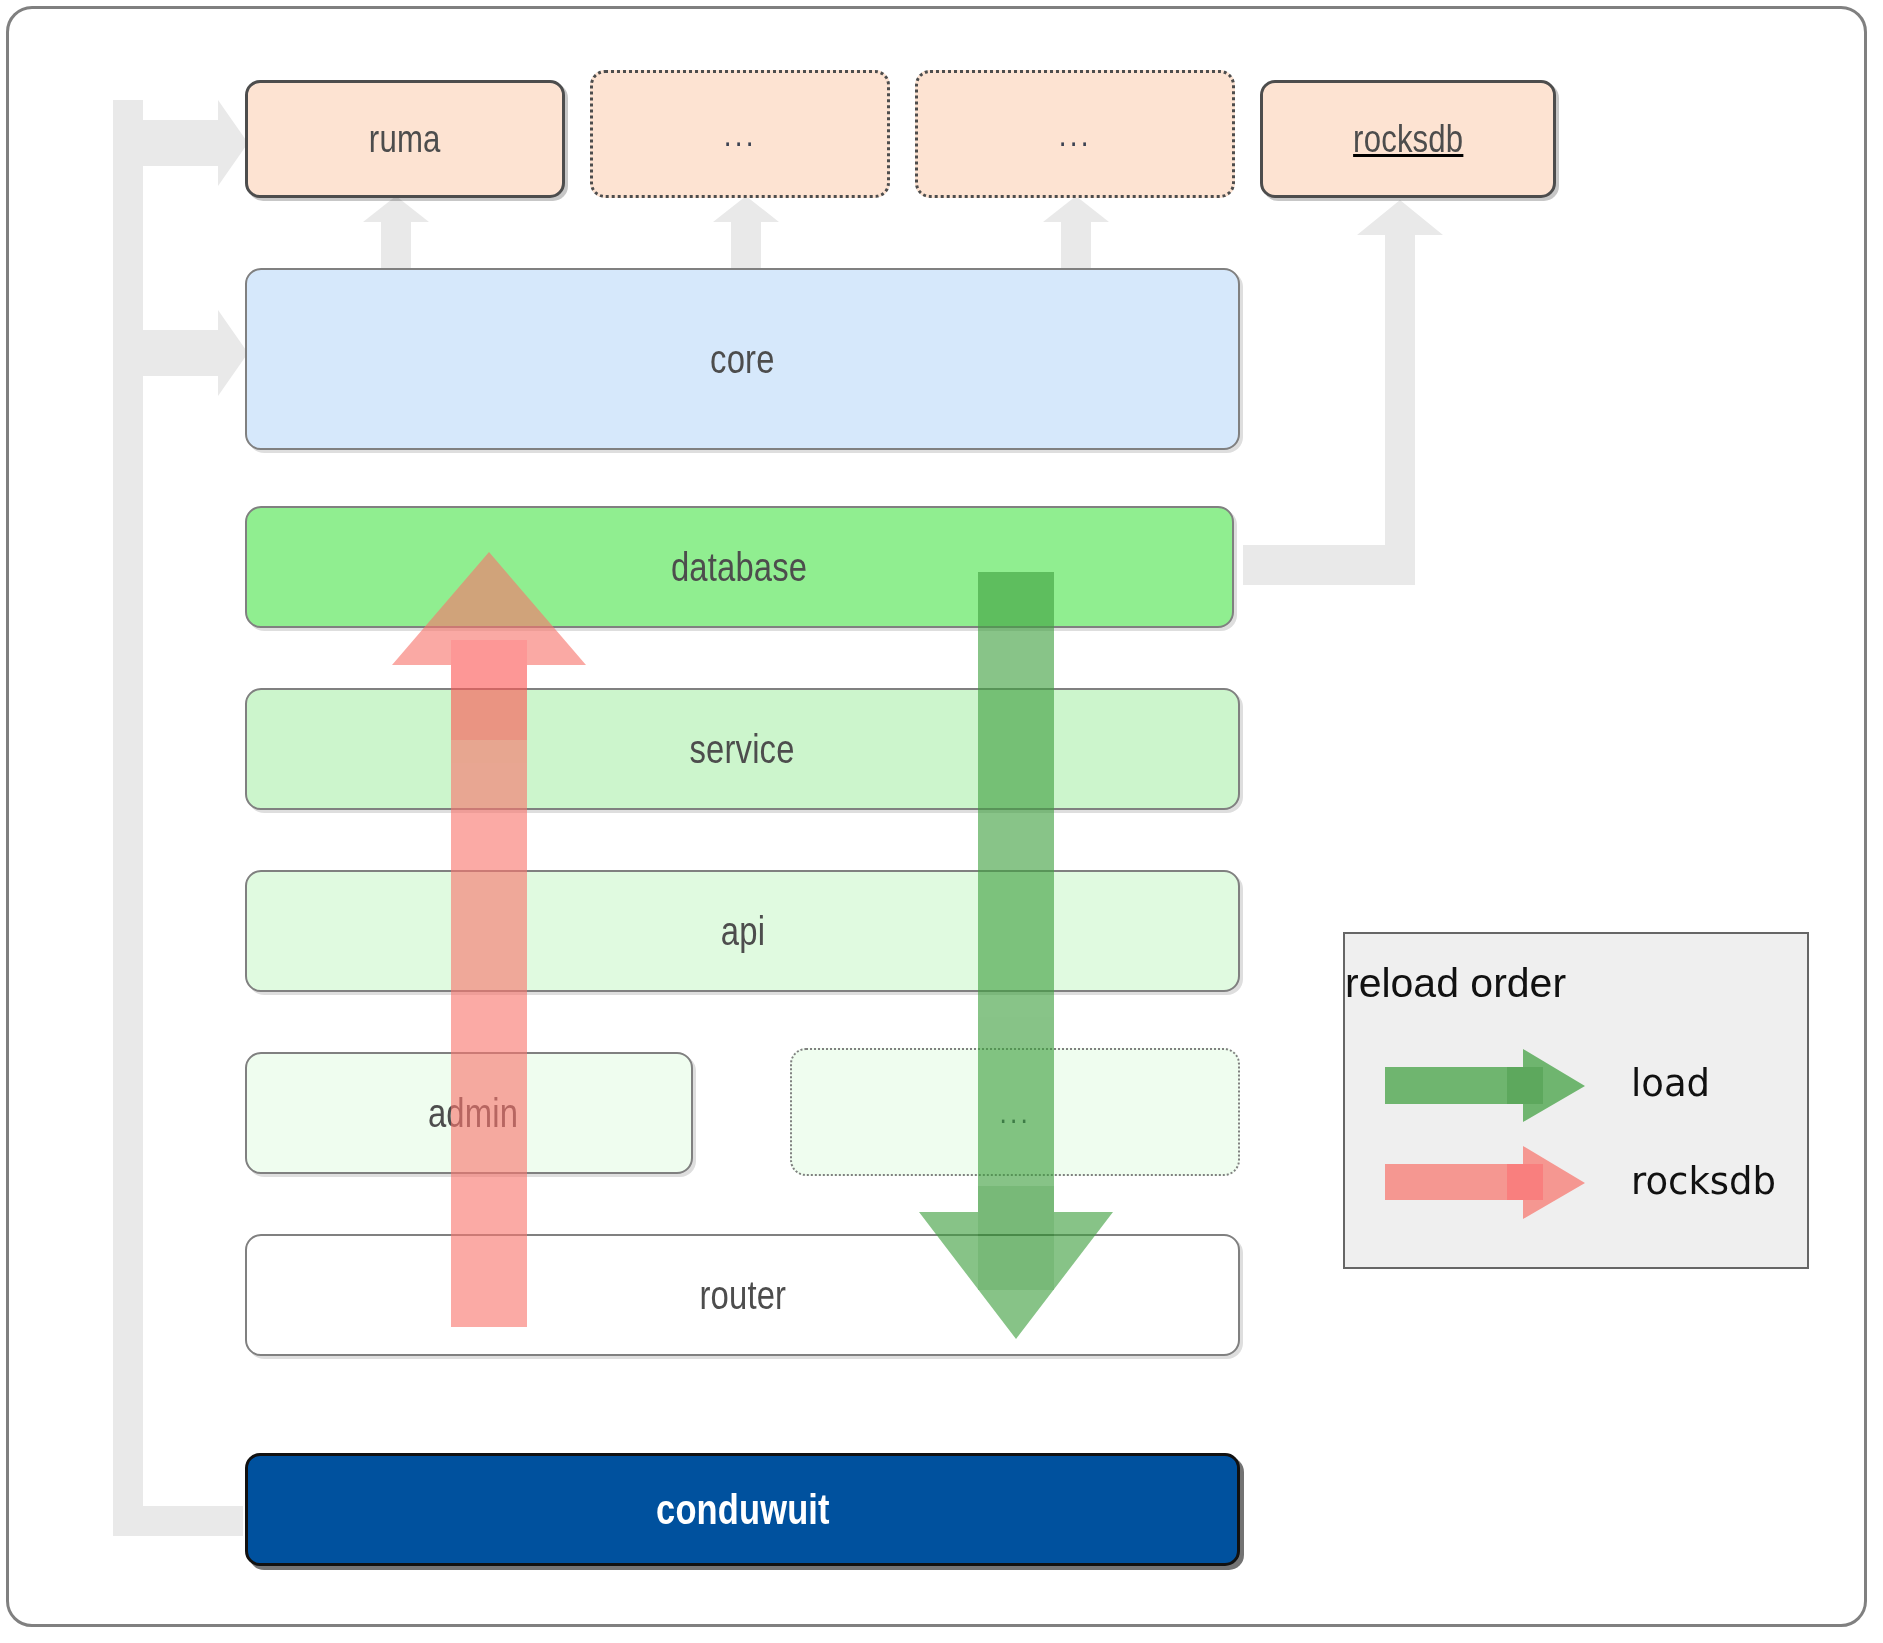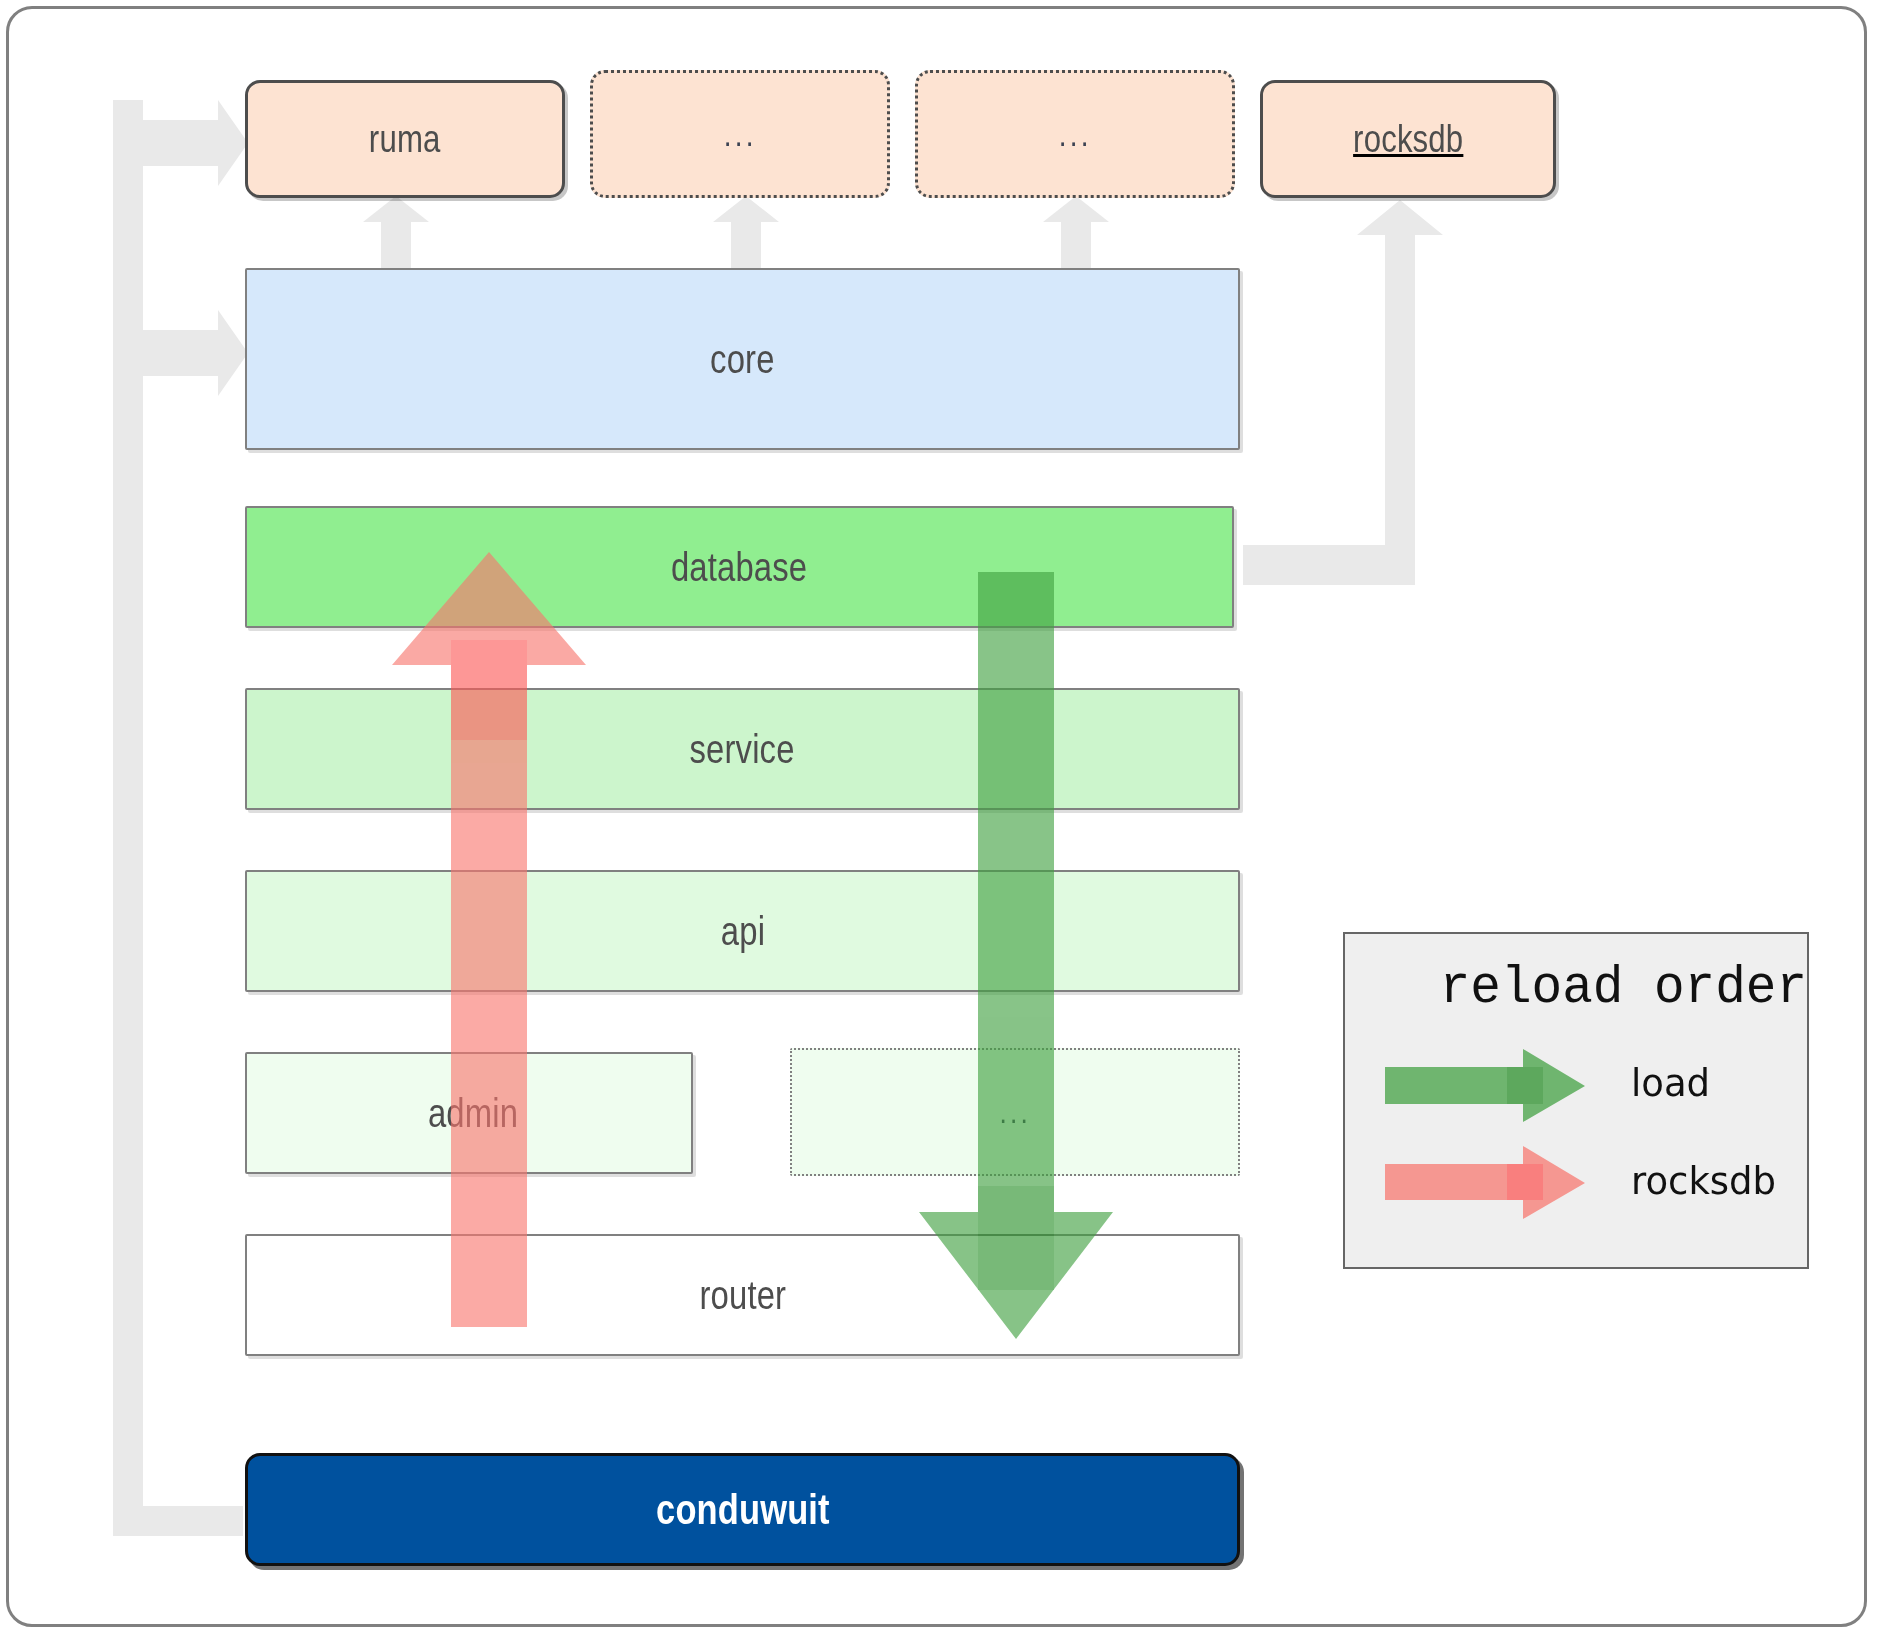--- a/index.html
+++ b/index.html
@@ -59,21 +59,21 @@
     color: #4d4d4d;
   }
   .dep.dotted .box-label {
     font-size: 34px;
     letter-spacing: 4px;
     color: #3b4252;
   }
   
   .layer {
     border: 2px solid #808080;
-    border-radius: 2px;
+    border-radius: 16px;
     box-shadow: 3px 3px 0 rgba(0,0,0,0.13);
     text-align: center;
   }
   .layer .box-label {
     font-size: 40px;
     color: #4d4d4d;
   }
   .layer.dotted {
     border: 2px dotted #808080;
     box-shadow: none;
@@ -99,24 +99,24 @@
     position: absolute;
     background: #efefef;
     border: 2px solid #666666;
     box-sizing: border-box;
   }
   #legend-title {
     position: absolute;
     top: 26px;
     left: 0;
     width: 100%;
-    text-align: right;
-    font-size: 51px;
+    text-align: left;
+    font-size: 41px;
     color: #111111;
-    font-family: Liberation Mono, monospace;
+    font-family: Liberation Sans, sans-serif;
   }
   .legend-label {
     position: absolute;
     font-size: 37px;
     color: #111111;
     font-family: "DejaVu Sans", sans-serif;
     white-space: nowrap;
   }
   svg.overlay {
     position: absolute;

